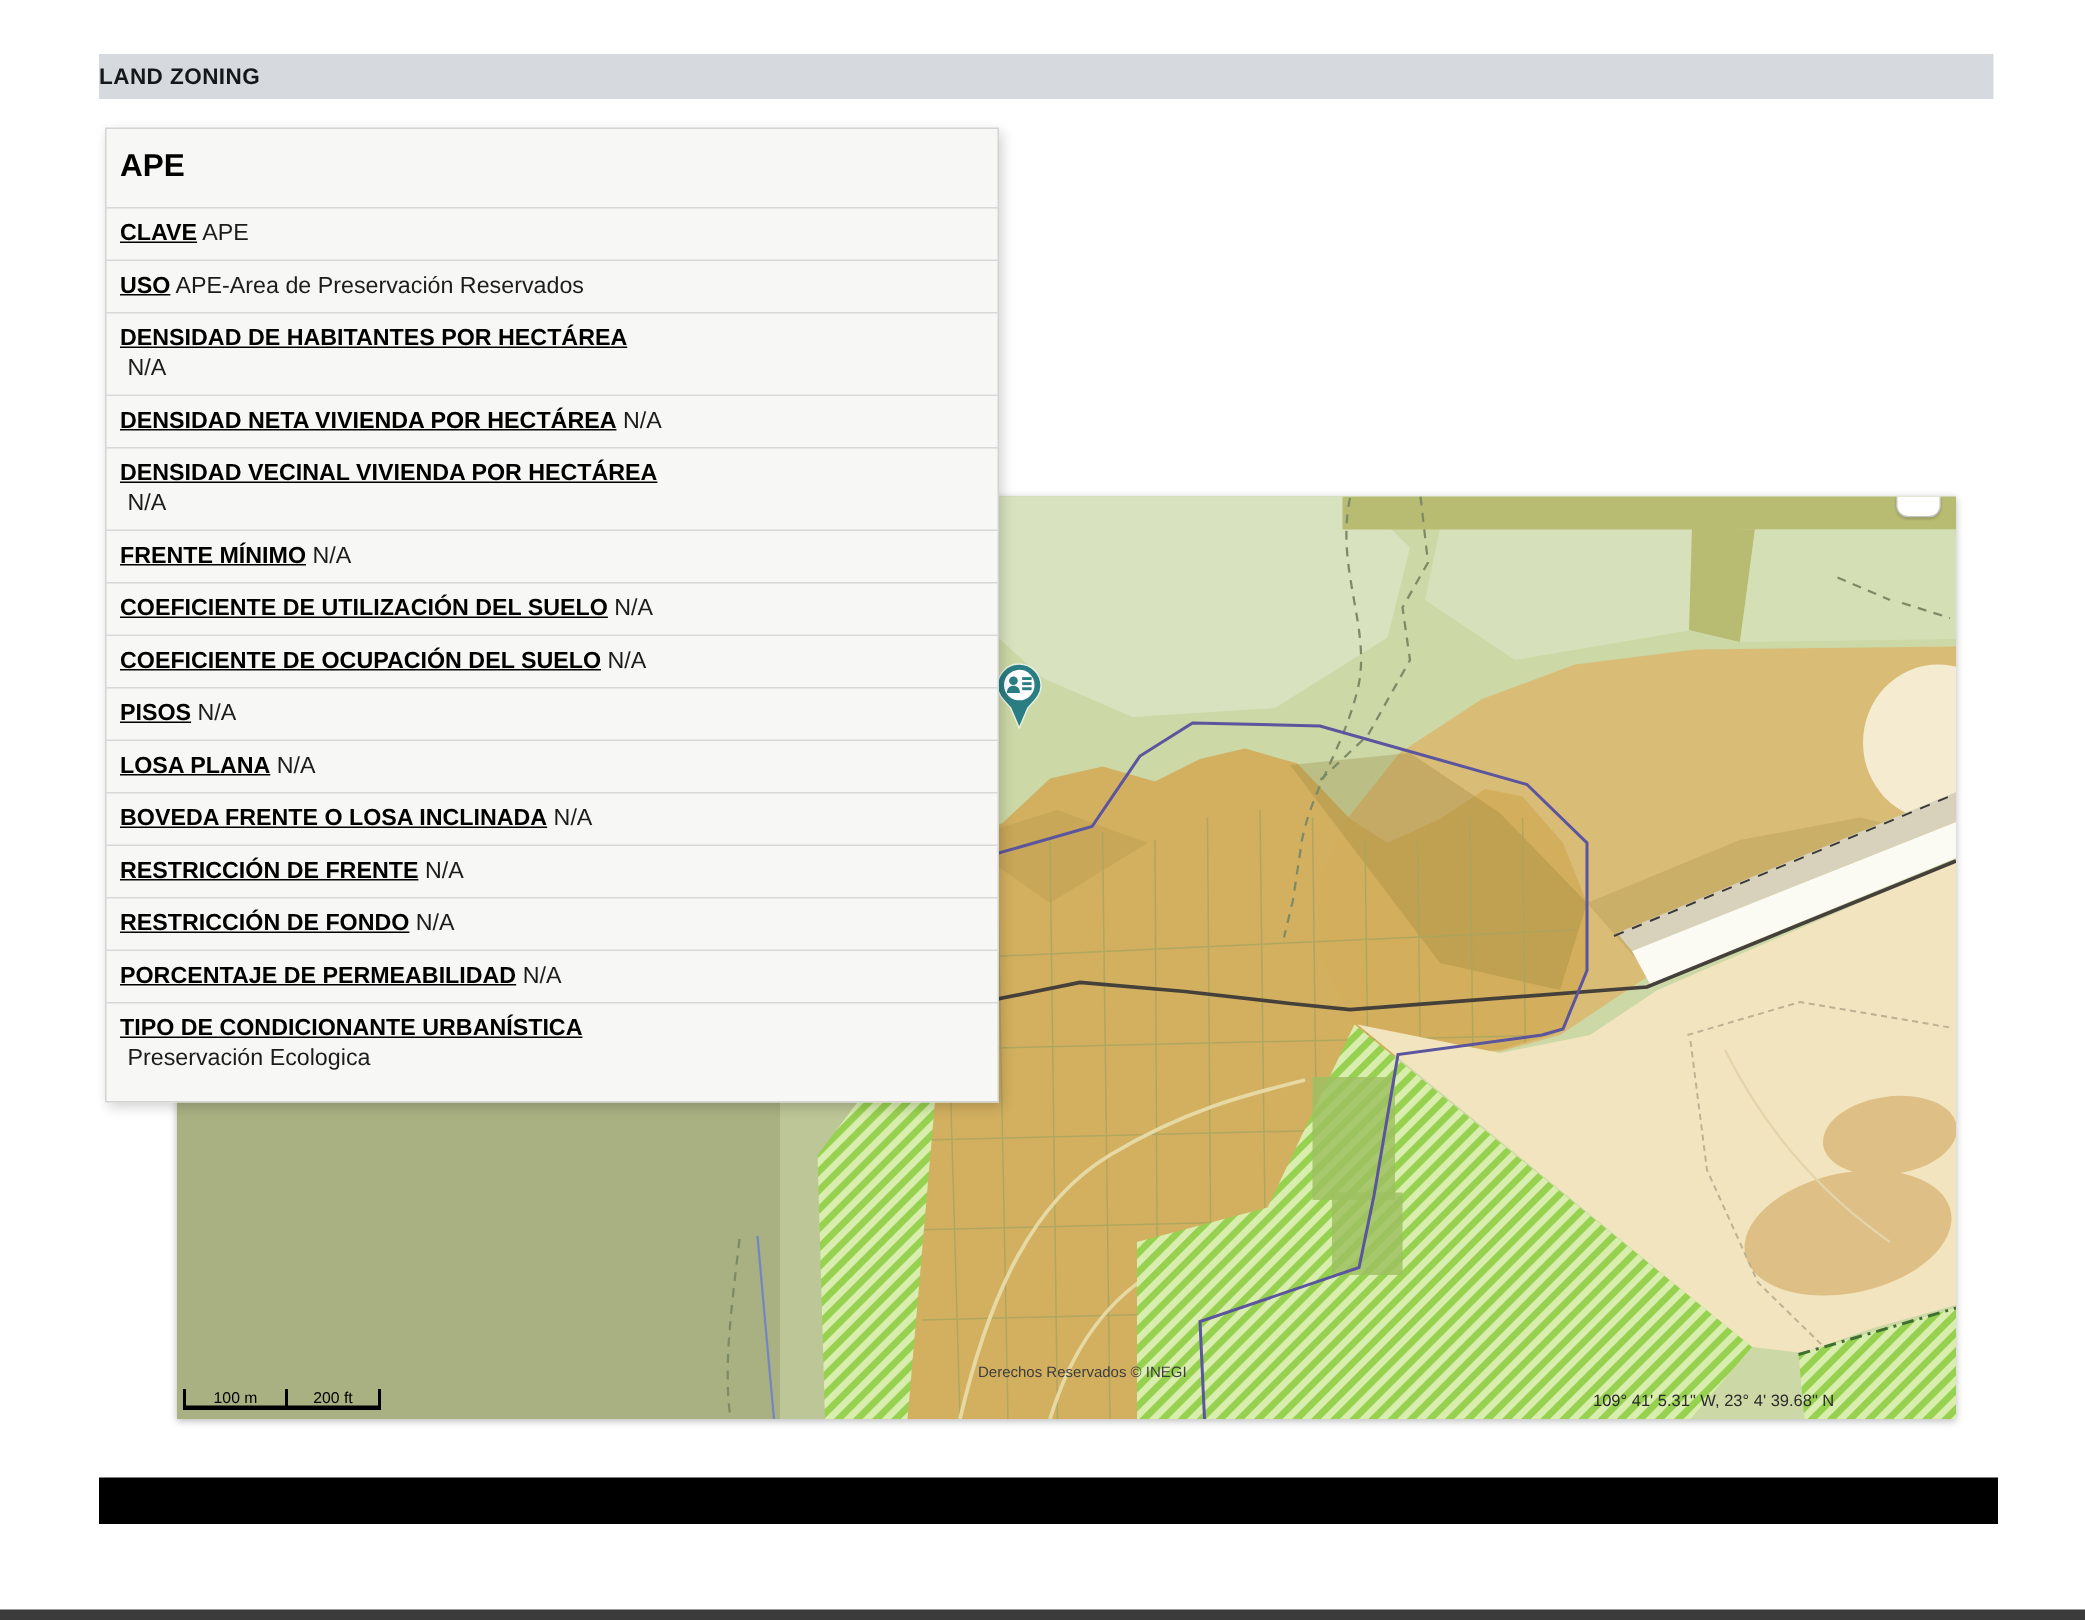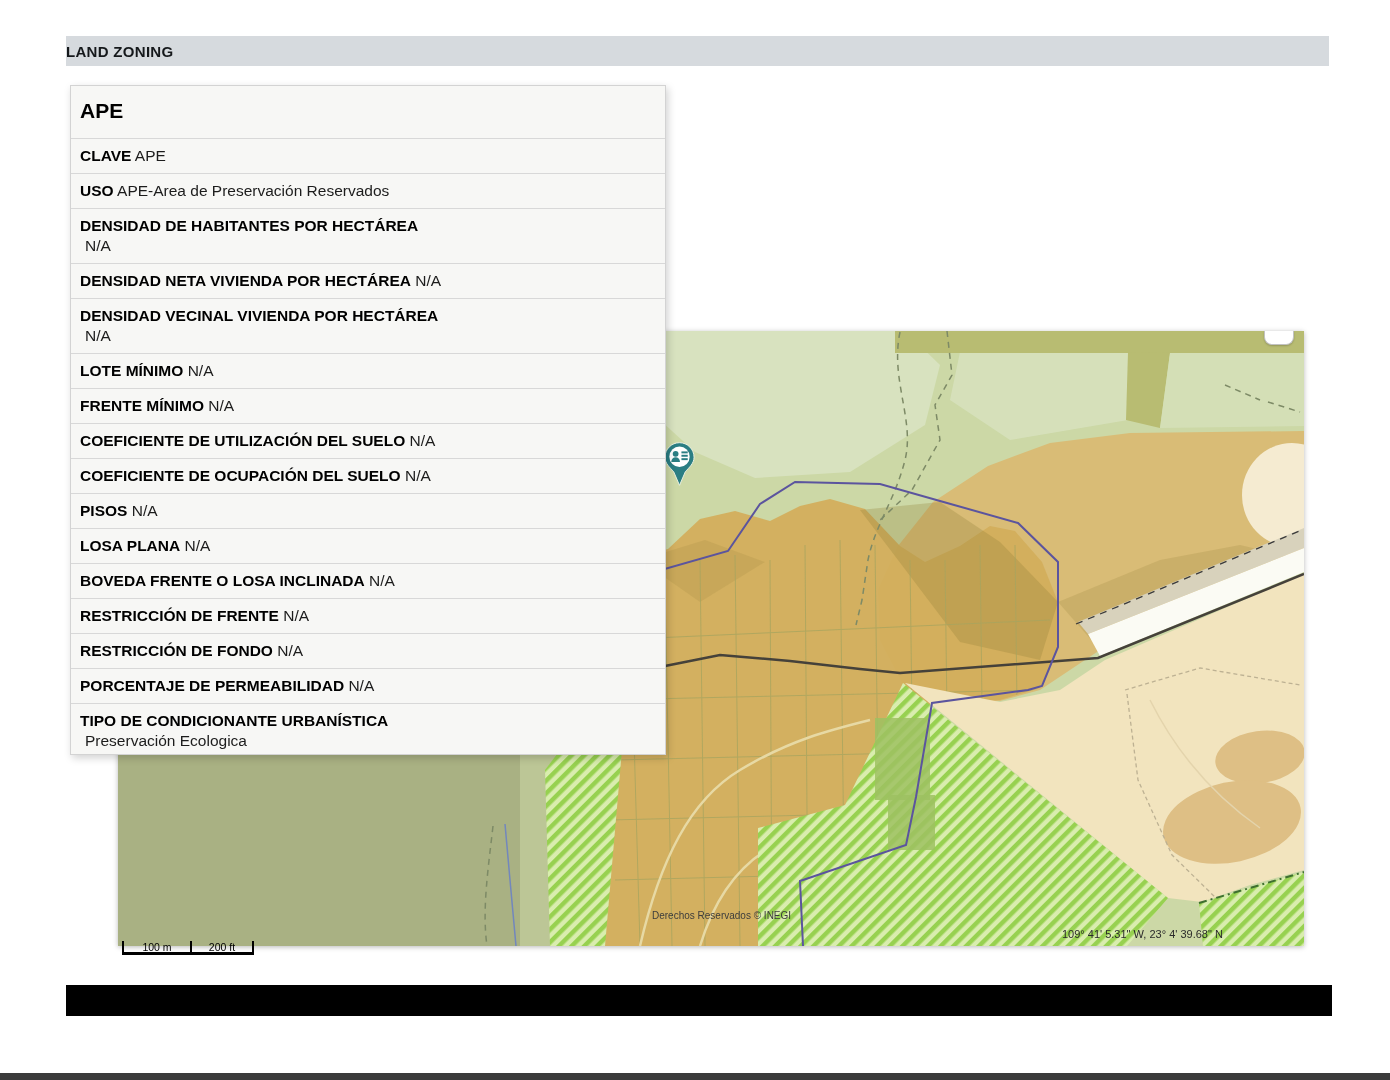--- a/index.html
+++ b/index.html
@@ -41,36 +41,36 @@
 
   .collapse-btn{position:absolute;left:1264px;top:331px;width:30px;height:14px;
     background:#ffffff;border:1px solid #c2c2c2;border-top:none;
     border-radius:0 0 8px 8px;box-shadow:0 1px 2px rgba(0,0,0,.2);cursor:pointer;z-index:4;}
 
   .map-pin{position:absolute;left:664px;top:441px;width:31px;height:46px;z-index:3;cursor:pointer;}
 
   .scale-bar{position:absolute;left:122px;top:926px;display:flex;z-index:3;
     font-size:10.5px;color:#000;}
   .scale-seg{height:14px;border-bottom:3px solid #000;display:flex;
-    align-items:center;justify-content:center;line-height:10px;margin-top:15px;}
+    align-items:center;justify-content:center;line-height:10px;}
   .scale-seg.metric{width:70px;border-left:2px solid #000;border-right:2px solid #000;}
   .scale-seg.imperial{width:62px;border-right:2px solid #000;}
 
   .attribution{position:absolute;left:652px;top:910px;font-size:10px;color:#3c3c3c;z-index:3;}
   .coords{position:absolute;left:1062px;top:928px;font-size:11px;color:#2b2b2b;z-index:3;}
 
   .panel{position:absolute;left:70px;top:85px;width:596px;background:var(--panel-bg);
     border:1px solid var(--panel-border);box-shadow:2px 3px 8px rgba(0,0,0,.18);z-index:10;}
   .panel-title{font-size:21px;font-weight:bold;color:#000;padding:13px 22px 15px 9px;}
   .panel-row{border-top:1px solid var(--divider);padding:7px 22px 7px 9px;
     font-size:15.5px;line-height:20px;color:var(--value-color);}
-  .panel-row .field-label{font-weight:bold;color:var(--label-color);}
+  .panel-row .field-label{font-weight:bold;color:var(--label-color);text-decoration:underline;}
   .panel-row .field-value{font-weight:normal;}
   .panel-row.wrap .field-value{display:block;padding-left:5px;}
-  .panel-row:last-child{padding-bottom:3px;}
+  .panel-row:last-child{padding-bottom:18px;}
 
   .bottom-bar{position:absolute;left:66px;top:985px;width:1266px;height:31px;
     background:var(--bottom-bar);}
   .bottom-line{position:absolute;left:0;top:1073px;width:1390px;height:7px;
     background:var(--bottom-line);}
 </style>
 </head>
 <body>
 
 <div class="header-bar">
@@ -190,21 +190,20 @@
 <div class="coords">109° 41' 5.31" W, 23° 4' 39.68" N</div>
 
 <div class="panel">
   <div class="panel-title">APE</div>
   <div>
       <div class="panel-row"><span class="field-label">CLAVE</span> <span class="field-value">APE</span></div>
       <div class="panel-row"><span class="field-label">USO</span> <span class="field-value">APE-Area de Preservación Reservados</span></div>
       <div class="panel-row wrap"><span class="field-label">DENSIDAD DE HABITANTES POR HECTÁREA</span><span class="field-value">N/A</span></div>
       <div class="panel-row"><span class="field-label">DENSIDAD NETA VIVIENDA POR HECTÁREA</span> <span class="field-value">N/A</span></div>
       <div class="panel-row wrap"><span class="field-label">DENSIDAD VECINAL VIVIENDA POR HECTÁREA</span><span class="field-value">N/A</span></div>
-      <div class="panel-row"><span class="field-label">LOTE MÍNIMO</span> <span class="field-value">N/A</span></div>
       <div class="panel-row"><span class="field-label">FRENTE MÍNIMO</span> <span class="field-value">N/A</span></div>
       <div class="panel-row"><span class="field-label">COEFICIENTE DE UTILIZACIÓN DEL SUELO</span> <span class="field-value">N/A</span></div>
       <div class="panel-row"><span class="field-label">COEFICIENTE DE OCUPACIÓN DEL SUELO</span> <span class="field-value">N/A</span></div>
       <div class="panel-row"><span class="field-label">PISOS</span> <span class="field-value">N/A</span></div>
       <div class="panel-row"><span class="field-label">LOSA PLANA</span> <span class="field-value">N/A</span></div>
       <div class="panel-row"><span class="field-label">BOVEDA FRENTE O LOSA INCLINADA</span> <span class="field-value">N/A</span></div>
       <div class="panel-row"><span class="field-label">RESTRICCIÓN DE FRENTE</span> <span class="field-value">N/A</span></div>
       <div class="panel-row"><span class="field-label">RESTRICCIÓN DE FONDO</span> <span class="field-value">N/A</span></div>
       <div class="panel-row"><span class="field-label">PORCENTAJE DE PERMEABILIDAD</span> <span class="field-value">N/A</span></div>
       <div class="panel-row wrap"><span class="field-label">TIPO DE CONDICIONANTE URBANÍSTICA</span><span class="field-value">Preservación Ecologica</span></div>

